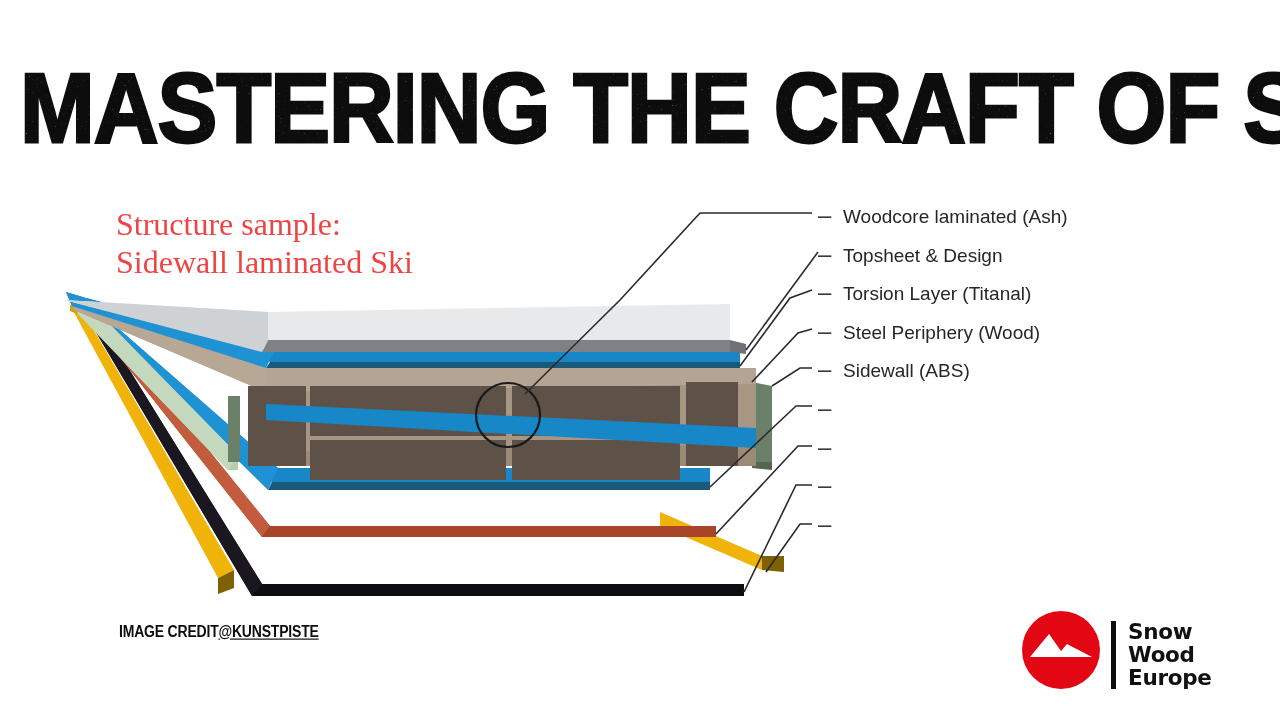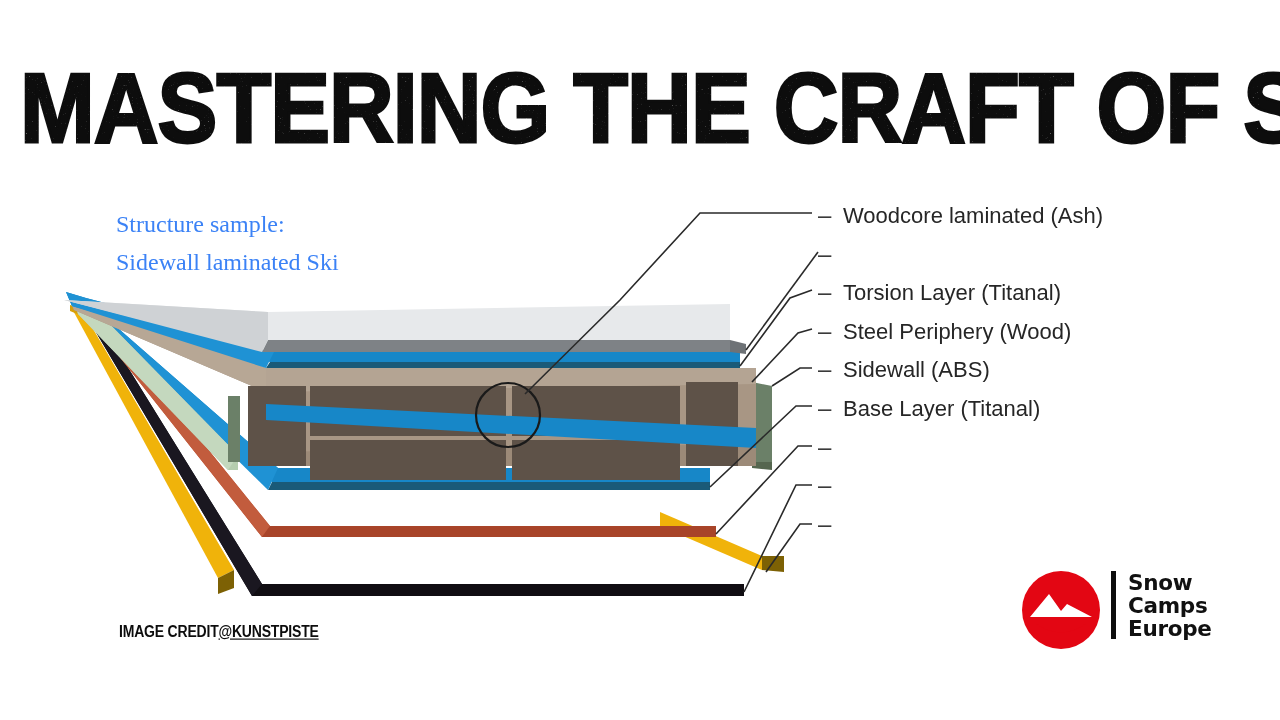--- a/index.html
+++ b/index.html
@@ -47,23 +47,23 @@
     mix-blend-mode: lighten;
     opacity: .55;
   }
 
   
   #structure-heading {
     position: absolute;
     left: 116px;
     top: 205px;
     font-family: "Liberation Serif", "DejaVu Serif", serif;
-    font-size: 24px;
+    font-size: 32px;
     line-height: 38px;
-    color: #3b82f6;
+    color: #ef4444;
     white-space: pre-line;
   }
 
   
   #diagram {
     position: absolute;
     left: 0;
     top: 0;
     width: 1280px;
     height: 720px;
@@ -83,21 +83,21 @@
   }
   .label-dash {
     width: 25px;
     flex: 0 0 25px;
     color: #3a3a3a;
     font-size: 24px;
     line-height: 30px;
   }
   .label-text {
     color: #262626;
-    font-size: 22px;
+    font-size: 19px;
     line-height: 30px;
     white-space: nowrap;
     font-family: "Liberation Sans", sans-serif;
   }
 
   
   #credit {
     position: absolute;
     left: 119px;
     top: 622px;
@@ -109,25 +109,25 @@
     transform: scaleY(1.18);
     transform-origin: left top;
     white-space: nowrap;
   }
   #credit .credit-link { text-decoration: underline; }
 
   
   #logo {
     position: absolute;
     left: 1022px;
-    top: 571px;
+    top: 607px;
     width: 200px;
     height: 82px;
     display: flex;
-    align-items: flex-start;
+    align-items: flex-end;
   }
   #logo-mark { flex: 0 0 78px; height: 78px; }
   #logo-bar {
     flex: 0 0 5px;
     width: 5px;
     height: 68px;
     background: #0d0d0d;
     margin-left: 11px;
     margin-right: 12px;
   }
@@ -256,36 +256,36 @@
     </g>
   </svg>
 
   <div id="labels">
     <div class="label-row">
       <span class="label-dash">–</span>
       <span class="label-text">Woodcore laminated (Ash)</span>
     </div>
     <div class="label-row">
       <span class="label-dash">–</span>
+      <span class="label-text">Topsheet &amp; Design</span>
     </div>
     <div class="label-row">
       <span class="label-dash">–</span>
       <span class="label-text">Torsion Layer (Titanal)</span>
     </div>
     <div class="label-row">
       <span class="label-dash">–</span>
       <span class="label-text">Steel Periphery (Wood)</span>
     </div>
     <div class="label-row">
       <span class="label-dash">–</span>
       <span class="label-text">Sidewall (ABS)</span>
     </div>
     <div class="label-row">
       <span class="label-dash">–</span>
-      <span class="label-text">Base Layer (Titanal)</span>
     </div>
     <div class="label-row">
       <span class="label-dash">–</span>
     </div>
     <div class="label-row">
       <span class="label-dash">–</span>
     </div>
     <div class="label-row">
       <span class="label-dash">–</span>
     </div>
@@ -295,18 +295,18 @@
 
   <div id="logo">
     <svg id="logo-mark" viewBox="0 0 78 78" aria-hidden="true">
       <circle cx="39" cy="39" r="39" fill="#e30613"></circle>
       <path d="M 8 46 L 27 23 L 39 40 L 45 33 L 70 46 Z" fill="#ffffff"></path>
       <path d="M 8 46 A 39 39 0 0 0 70 46 Z" fill="#e30613"></path>
     </svg>
     <div id="logo-bar"></div>
     <div id="logo-words">
       <div>Snow</div>
-      <div>Camps</div>
+      <div>Wood</div>
       <div>Europe</div>
     </div>
   </div>
 
 </div>
 
 </body></html>

